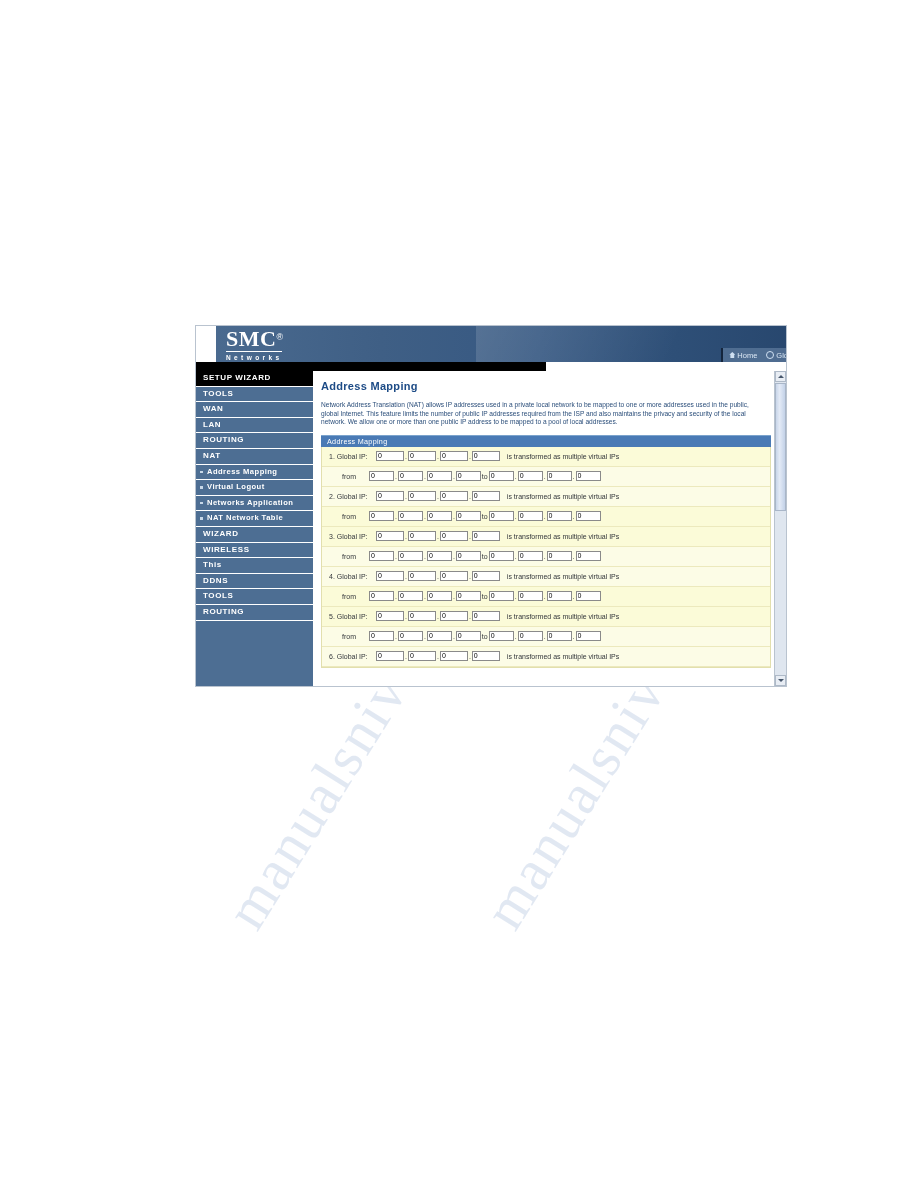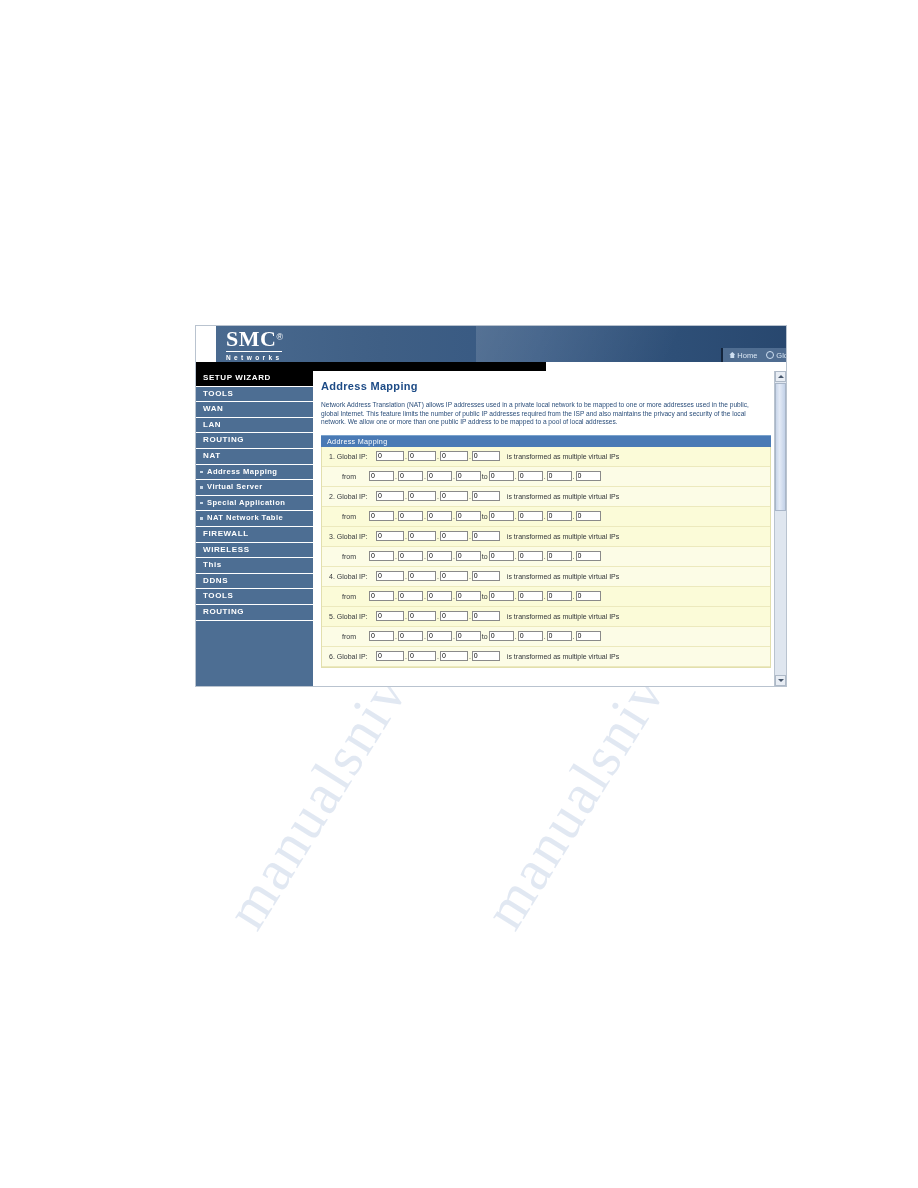--- a/index.html
+++ b/index.html
@@ -189,24 +189,24 @@
   <div class="body-row">
 
     <div class="sidebar" id="sidebar">
         <div class="nav-item active"><span>SETUP WIZARD</span></div>
         <div class="nav-item"><span>TOOLS</span></div>
         <div class="nav-item"><span>WAN</span></div>
         <div class="nav-item"><span>LAN</span></div>
         <div class="nav-item"><span>ROUTING</span></div>
         <div class="nav-item"><span>NAT</span></div>
         <div class="nav-sub"><span class="bullet"></span><span>Address Mapping</span></div>
-        <div class="nav-sub"><span class="bullet"></span><span>Virtual Server</span></div>
-        <div class="nav-sub"><span class="bullet"></span><span>Special Application</span></div>
+        <div class="nav-sub"><span class="bullet"></span><span>Virtual Logout</span></div>
+        <div class="nav-sub"><span class="bullet"></span><span>Networks Application</span></div>
         <div class="nav-sub"><span class="bullet"></span><span>NAT Network Table</span></div>
-        <div class="nav-item"><span>FIREWALL</span></div>
+        <div class="nav-item"><span>WIZARD</span></div>
         <div class="nav-item"><span>WIRELESS</span></div>
         <div class="nav-item"><span>This</span></div>
         <div class="nav-item"><span>DDNS</span></div>
         <div class="nav-item"><span>TOOLS</span></div>
         <div class="nav-item"><span>ROUTING</span></div>
       </div>
 
     <div class="content">
       <div class="page-title">Address Mapping</div>
       <div class="desc">Network Address Translation (NAT) allows IP addresses used in a private local network to be mapped to one or more addresses used in the public, global Internet. This feature limits the number of public IP addresses required from the ISP and also maintains the privacy and security of the local network. We allow one or more than one public IP address to be mapped to a pool of local addresses.</div>

